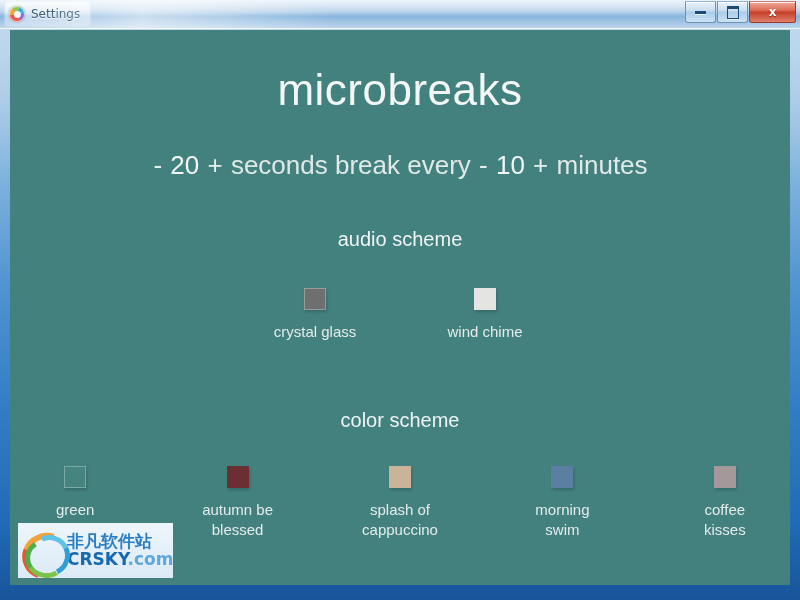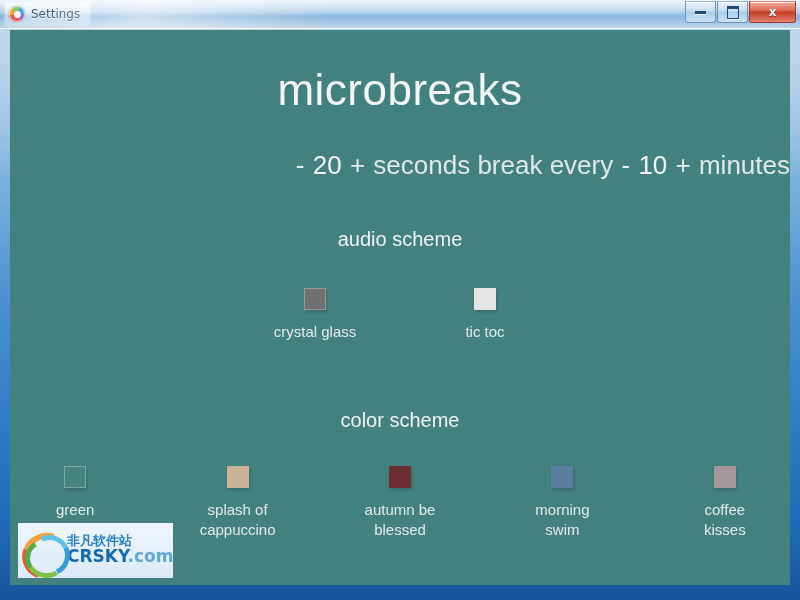--- a/index.html
+++ b/index.html
@@ -158,21 +158,21 @@
     font-size: 44px;
     font-weight: 300;
     letter-spacing: 0.5px;
     color: #f2f6f5;
   }
 
   .subtitle {
     position: absolute;
     left: 0; top: 120px;
     width: 780px;
-    text-align: right;
+    text-align: center;
     font-family: "Liberation Sans", sans-serif;
     font-size: 26px;
     font-weight: 300;
     color: #dfe9e7;
     white-space: nowrap;
   }
   .subtitle .step {
     color: #e6efed;
     padding: 0 1px;
   }
@@ -284,22 +284,22 @@
     border-top-color: #5fc3e8;
     transform: rotate(20deg);
   }
   #wm-text {
     display: flex;
     flex-direction: column;
     justify-content: center;
     margin-left: 1px;
   }
   #wm-cn {
-    font-family: Liberation Mono, monospace;
-    font-size: 13px;
+    font-family: Liberation Sans, sans-serif;
+    font-size: 17px;
     font-weight: bold;
     color: #2a7fc4;
     line-height: 1.05;
     letter-spacing: 0px;
   }
   #wm-en {
     font-family: "DejaVu Sans", sans-serif;
     font-size: 17px;
     font-weight: bold;
     color: #1669b0;
@@ -350,40 +350,40 @@
     </div>
 
     <div class="section-head" id="audio-head">audio scheme</div>
     <div class="option-row" id="audio-row">
         <div class="option">
           <div class="swatch sel-outline" style="background: rgb(110, 112, 112);"></div>
           <div class="option-label">crystal glass</div>
         </div>
         <div class="option">
           <div class="swatch" style="background: rgb(228, 228, 226);"></div>
-          <div class="option-label">tic toc</div>
+          <div class="option-label">wind chime</div>
         </div>
       </div>
 
     <div class="section-head" id="color-head">color scheme</div>
     <div class="option-row" id="color-row">
         <div class="option">
           <div class="swatch sel-outline" style="background: rgb(70, 132, 127);"></div>
           <div class="option-label">green
 clouds</div>
         </div>
         <div class="option">
+          <div class="swatch" style="background: rgb(107, 47, 51);"></div>
+          <div class="option-label">autumn be
+blessed</div>
+        </div>
+        <div class="option">
           <div class="swatch" style="background: rgb(201, 180, 154);"></div>
           <div class="option-label">splash of
 cappuccino</div>
-        </div>
-        <div class="option">
-          <div class="swatch" style="background: rgb(107, 47, 51);"></div>
-          <div class="option-label">autumn be
-blessed</div>
         </div>
         <div class="option">
           <div class="swatch" style="background: rgb(91, 127, 160);"></div>
           <div class="option-label">morning
 swim</div>
         </div>
         <div class="option">
           <div class="swatch" style="background: rgb(164, 152, 154);"></div>
           <div class="option-label">coffee
 kisses</div>

